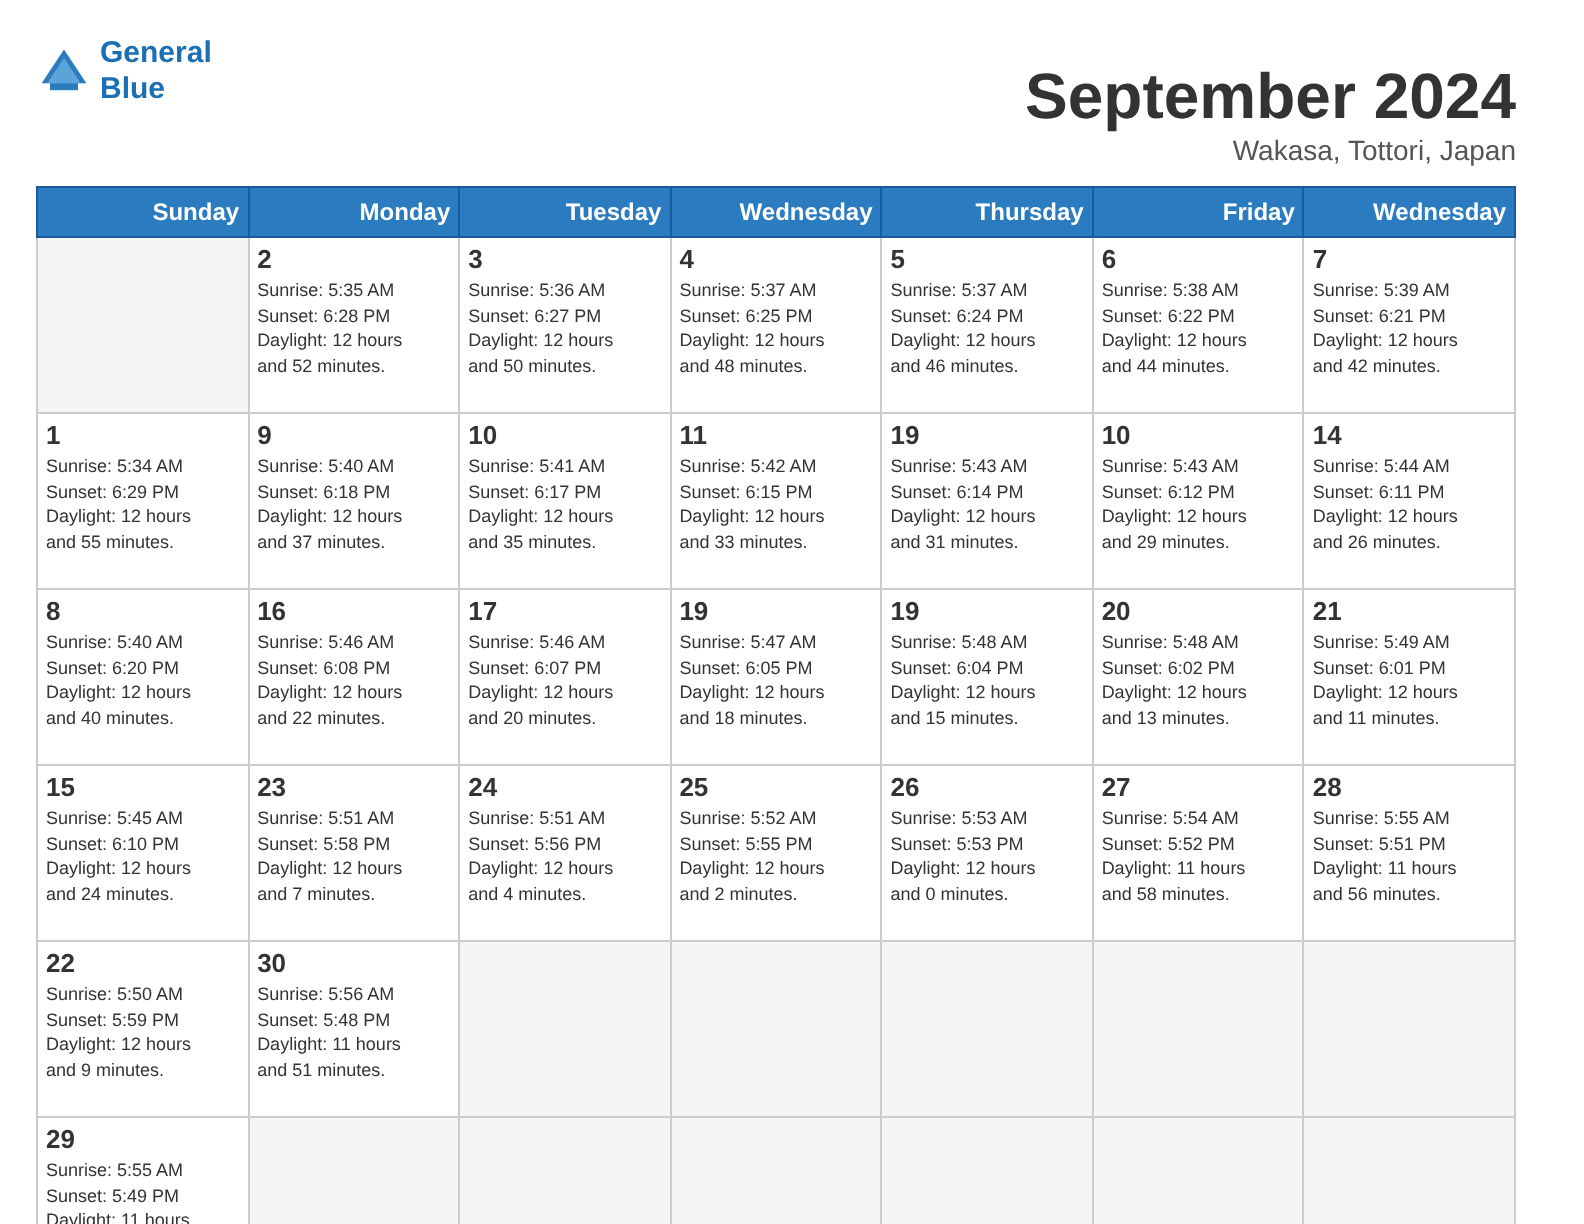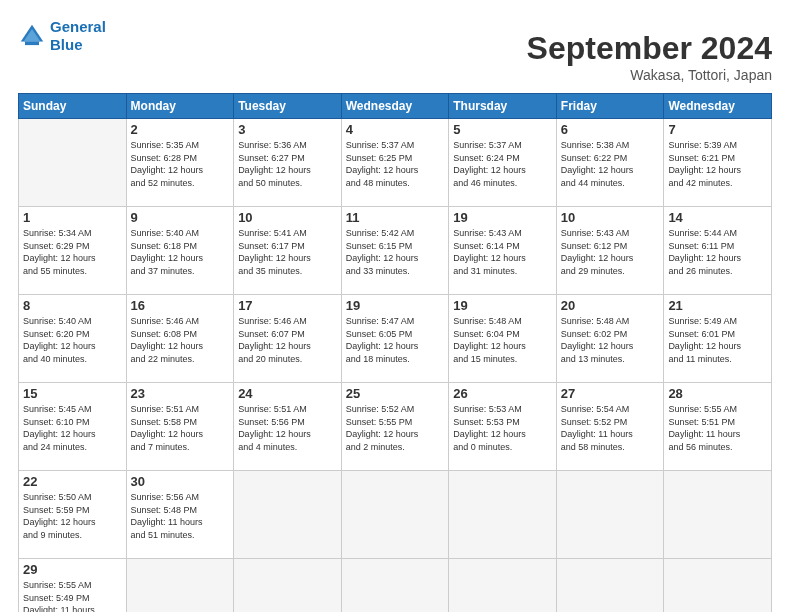--- a/index.html
+++ b/index.html
@@ -6,21 +6,21 @@
     body {
       width: 792px;
       height: 612px;
       font-family: Arial, sans-serif;
       background: #fff;
       overflow: hidden;
     }
     .page {
       width: 792px;
       height: 612px;
-      padding: 18px 20px 10px 18px;
+      padding: 18px 34px 10px 18px;
       display: flex;
       flex-direction: column;
     }
     .header {
       display: flex;
       justify-content: space-between;
       align-items: flex-start;
       margin-bottom: 10px;
     }
     .logo {
@@ -61,21 +61,21 @@
       width: 100%;
       table-layout: fixed;
     }
     .calendar th {
       background: #2a7bc0;
       color: #fff;
       font-size: 12px;
       font-weight: bold;
       padding: 5px 4px;
       border: 1px solid #1a5a9a;
-      text-align: left;
+      text-align: right;
     }
     .calendar td {
       border: 1px solid #ccc;
       vertical-align: top;
       padding: 3px 4px;
       font-size: 9.5px;
       color: #333;
       height: 88px;
     }
     .calendar td.empty {

